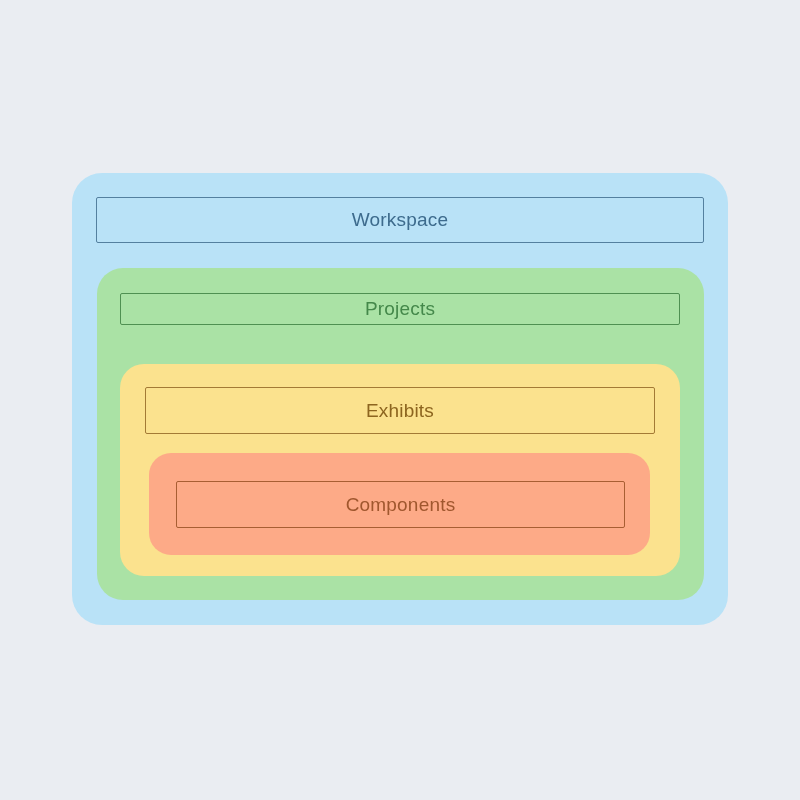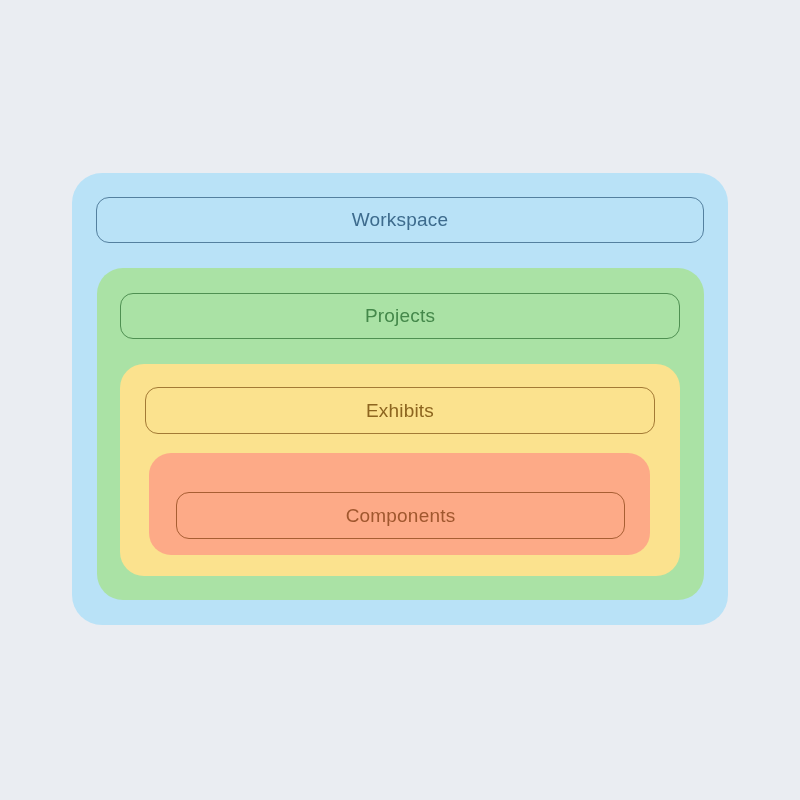--- a/index.html
+++ b/index.html
@@ -14,33 +14,33 @@
     font-family: "Liberation Sans", sans-serif;
   }
   .level {
     position: absolute;
     box-sizing: border-box;
   }
   .label-box {
     position: absolute;
     box-sizing: border-box;
     border: 1px solid;
-    border-radius: 13px;
+    border-radius: 2px;
     display: flex;
     align-items: center;
     justify-content: center;
     font-size: 19px;
     font-weight: 500;
     letter-spacing: 0.2px;
   }
   
   #level-workspace { left: 72px;  top: 173px; width: 656px; height: 452px; border-radius: 30px; }
   #box-workspace   { left: 24px;  top: 24px;  width: 608px; height: 46px; }
   #level-projects  { left: 25px;  top: 95px;  width: 607px; height: 332px; border-radius: 26px; }
-  #box-projects    { left: 23px;  top: 25px;  width: 560px; height: 46px; }
+  #box-projects    { left: 23px;  top: 25px;  width: 560px; height: 32px; }
   #level-exhibits  { left: 23px;  top: 96px;  width: 560px; height: 212px; border-radius: 24px; }
   #box-exhibits    { left: 25px;  top: 23px;  width: 510px; height: 47px; }
   #level-components{ left: 29px;  top: 89px;  width: 501px; height: 102px; border-radius: 22px; }
   #box-components  { left: 27px;  top: 28px;  width: 449px; height: 47px; }
 </style>
 </head>
 <body>
 
 <div id="canvas" style="background-color: rgb(234, 237, 242);">
 
@@ -57,21 +57,21 @@
       </div>
 
       <div id="level-exhibits" class="level" style="background-color: rgb(251, 226, 142); text-decoration: underline;">
 
         <div id="box-exhibits" class="label-box" style="border-color: rgb(163, 122, 53); color: rgb(141, 101, 31);">
           <span>Exhibits</span>
         </div>
 
         <div id="level-components" class="level" style="background-color: rgb(253, 170, 135);">
 
-          <div id="box-components" class="label-box" style="border-color: rgb(168, 94, 51); color: rgb(160, 87, 46); margin-top: 11px;">
+          <div id="box-components" class="label-box" style="border-color: rgb(168, 94, 51); color: rgb(160, 87, 46);">
             <span>Components</span>
           </div>
 
         </div>
       </div>
     </div>
   </div>
 </div>
 
 </body></html>

